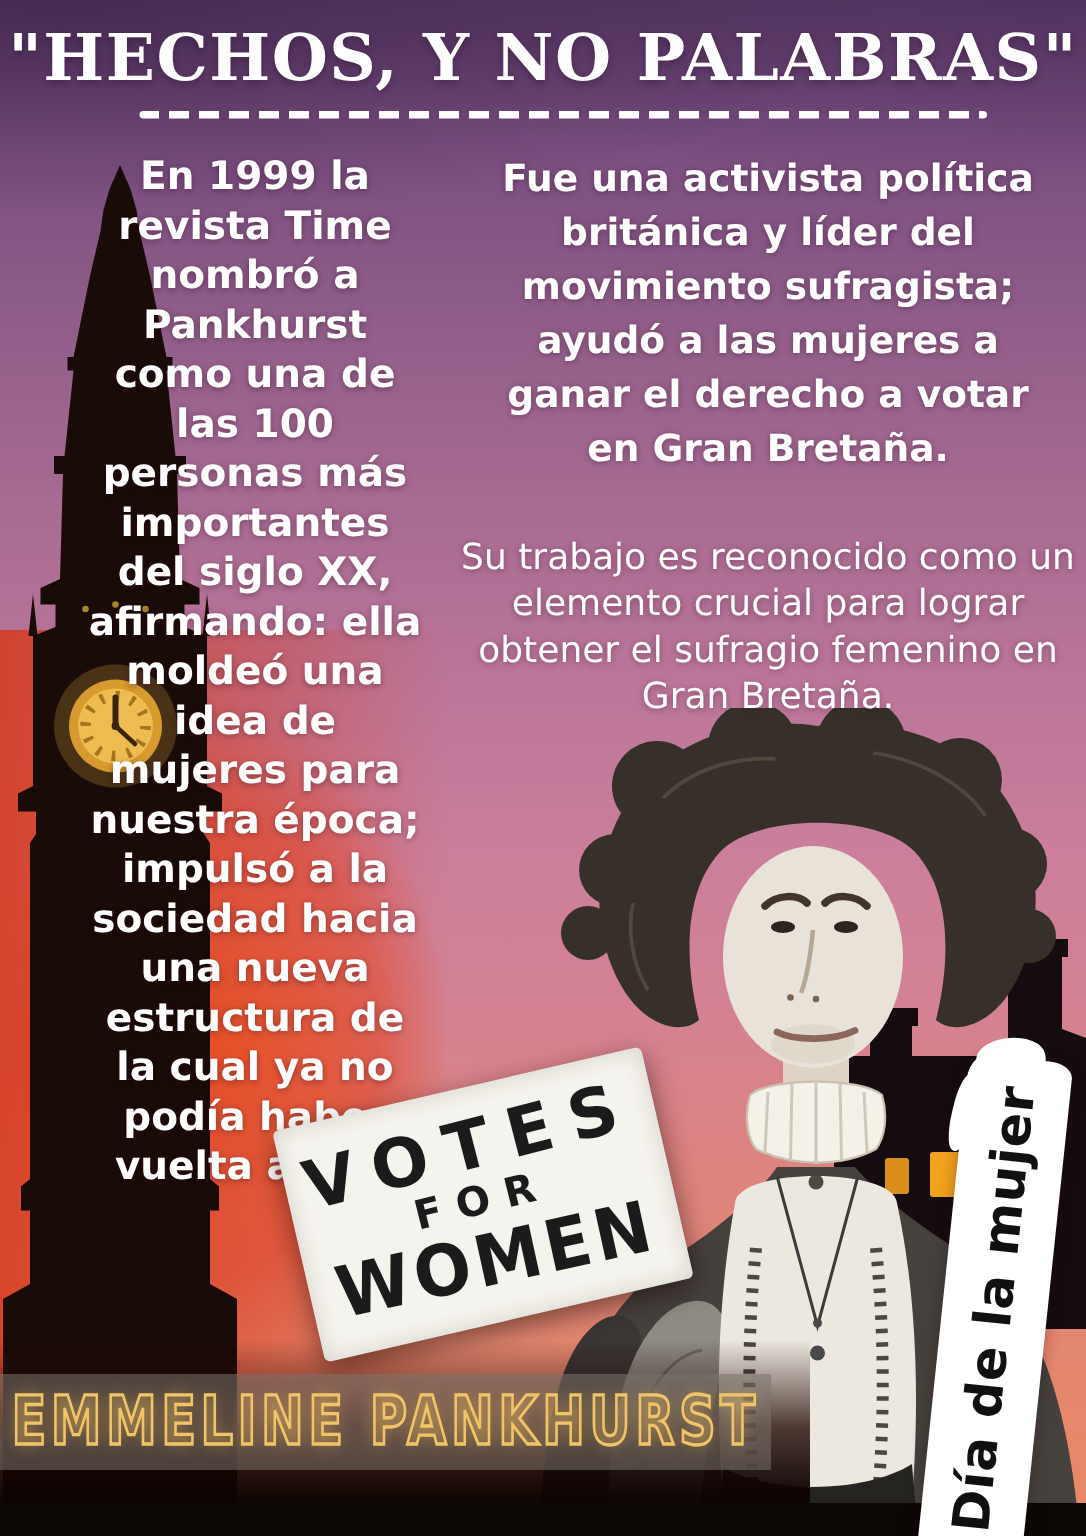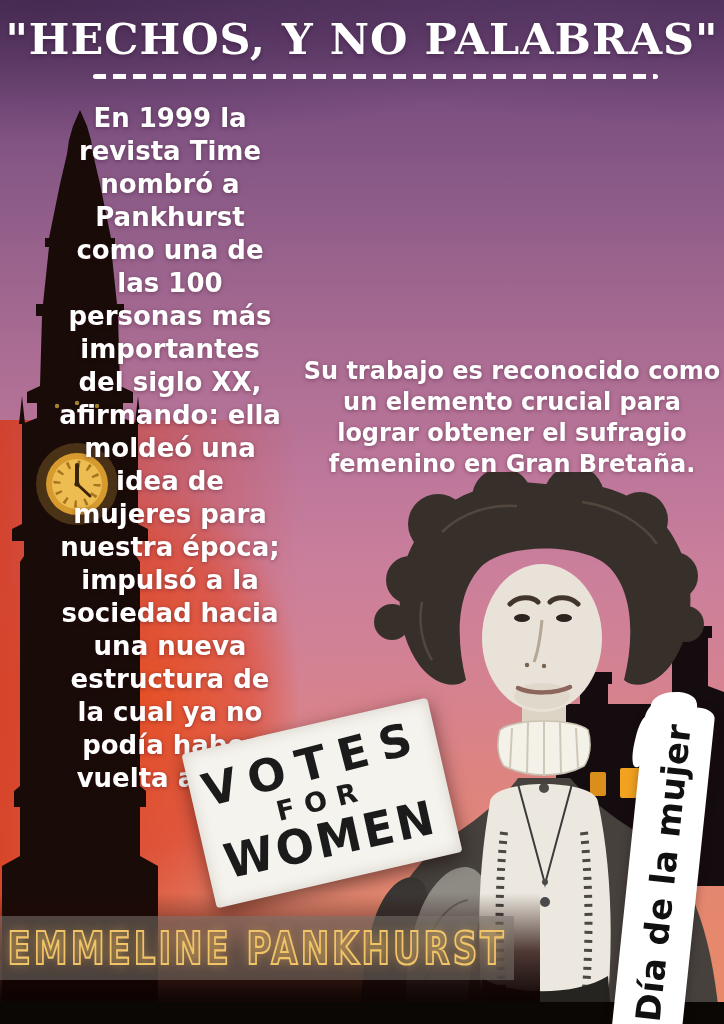--- a/index.html
+++ b/index.html
@@ -27,21 +27,21 @@
     font-size:43px;letter-spacing:1px;line-height:1.1;
     text-shadow:0 2px 4px rgba(40,10,40,.35);}
   .divider{left:93px;top:74px;width:565px;height:5px;border-radius:3px;
     background:repeating-linear-gradient(90deg,#fff 0 13px,transparent 13px 20px);}
   .quote{left:55px;top:102px;width:230px;color:#fff;font-weight:700;
     font-size:26px;line-height:33px;text-align:center;
     text-shadow:0 1px 4px rgba(45,10,30,.4);}
   .para1{left:317px;top:101px;width:390px;color:#fff;font-weight:700;
     font-size:25px;line-height:36px;text-align:center;
     text-shadow:0 1px 4px rgba(45,10,30,.4);}
-  .para2{left:302px;top:356px;width:420px;color:#fff;font-weight:700;
+  .para2{left:302px;top:356px;width:420px;color:#fff;font-weight:400;
     font-size:24px;line-height:31px;text-align:center;
     text-shadow:0 1px 4px rgba(45,10,30,.4);}
   
   .sign{left:196px;top:724px;width:252px;height:158px;background:#f5f3ed;
     transform:rotate(-13deg);border-radius:4px;
     box-shadow:0 6px 18px rgba(20,4,2,.5), inset 0 0 14px rgba(70,60,50,.18);
     display:flex;flex-direction:column;align-items:center;justify-content:center;
     color:#1b1b1b;font-weight:700;}
   .sign-line1{font-size:45px;letter-spacing:12px;transform:rotate(-1.5deg);line-height:1;}
   .sign-line2{font-size:27px;letter-spacing:10px;transform:rotate(-1deg);line-height:1.15;}
@@ -173,20 +173,21 @@
     </g>
   </svg>
 
   <div class="abs fg-dark"></div>
   <div class="abs bottom-strip"></div>
 
   <div class="abs title">"HECHOS, Y NO PALABRAS"</div>
   <div class="abs divider"></div>
 
   <div class="abs quote">En 1999 la revista Time nombró a Pankhurst como una de las 100 personas más importantes del siglo XX, afirmando: ella moldeó una idea de mujeres para nuestra época; impulsó a la sociedad hacia una nueva estructura de la cual ya no podía haber vuelta atrás.</div>
+  <div class="abs para1">Fue una activista política británica y líder del movimiento sufragista; ayudó a las mujeres a ganar el derecho a votar en Gran Bretaña.</div>
   <div class="abs para2">Su trabajo es reconocido como un elemento crucial para lograr obtener el sufragio femenino en Gran Bretaña.</div>
 
   <div class="abs sign">
     <div class="sign-line1">VOTES</div>
     <div class="sign-line2">FOR</div>
     <div class="sign-line3">WOMEN</div>
   </div>
 
   <div class="abs banner">
     <span class="banner-text">EMMELINE PANKHURST</span>

